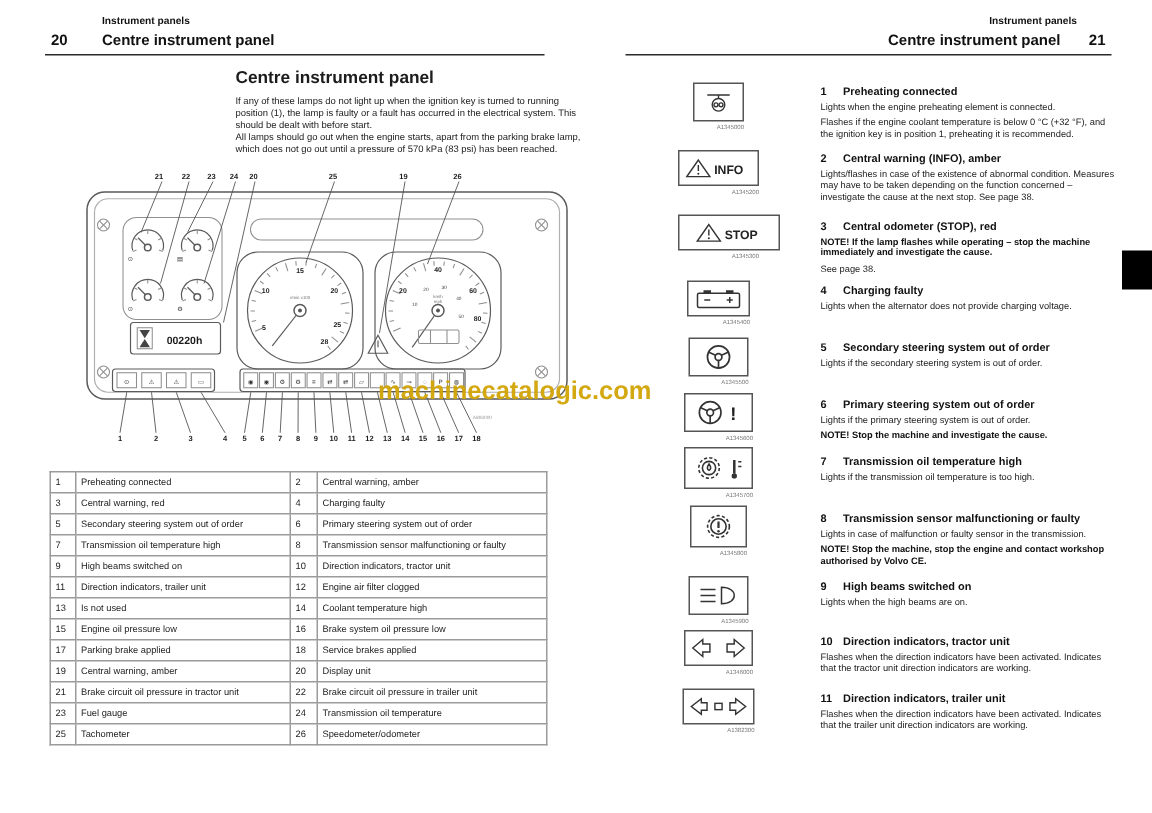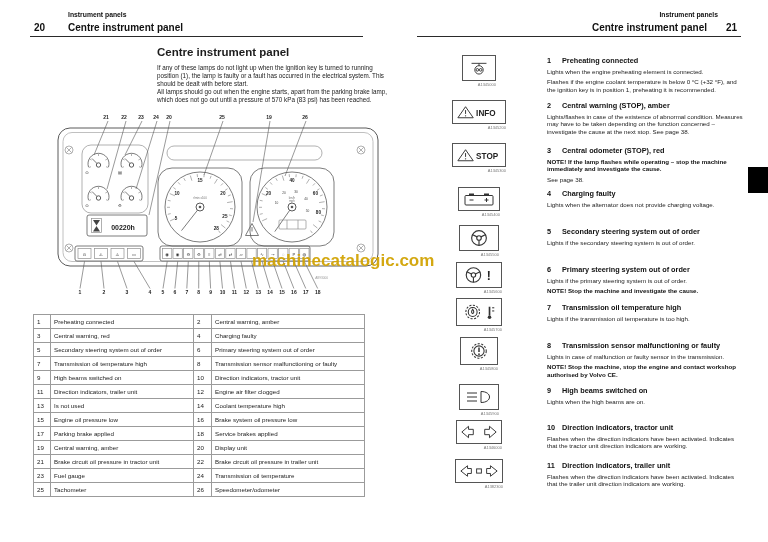--- a/index.html
+++ b/index.html
@@ -412,21 +412,21 @@
         <svg viewBox="0 0 50 18" width="48" height="20">
           <g fill="none" stroke="#333" stroke-width="1" font-family="Liberation Sans,sans-serif">
             <polygon points="11,3.5 19,15 3,15"></polygon>
             <line x1="11" y1="7" x2="11" y2="11"></line>
             <circle cx="11" cy="13" r="0.7" fill="#333" stroke="none"></circle>
             <text x="22" y="13.5" font-size="8.5" font-weight="bold" fill="#222" stroke="none">INFO</text>
           </g>
         </svg>
       </div>
       <div class="iconcode" style="left: 452px; top: 125px; width: 54px;">A1345200</div>
-      <div class="iconbox" style="left: 452px; top: 143px; width: 54px; height: 24px;">
+      <div class="iconbox" style="left: 452px; top: 143px; width: 68px; height: 24px;">
         <svg viewBox="0 0 50 18" width="48" height="20">
           <g fill="none" stroke="#333" stroke-width="1" font-family="Liberation Sans,sans-serif">
             <polygon points="11,3.5 19,15 3,15"></polygon>
             <line x1="11" y1="7" x2="11" y2="11"></line>
             <circle cx="11" cy="13" r="0.7" fill="#333" stroke="none"></circle>
             <text x="22" y="13.5" font-size="8.5" font-weight="bold" fill="#222" stroke="none">STOP</text>
           </g>
         </svg>
       </div>
       <div class="iconcode" style="left: 452px; top: 168px; width: 54px;">A1345300</div>
@@ -529,21 +529,21 @@
         <div class="item-h">
           <span class="no">1</span>
           <span>Preheating connected</span>
         </div>
         <p>Lights when the engine preheating element is connected.</p>
         <p>Flashes if the engine coolant temperature is below 0 °C (+32 °F), and the ignition key is in position 1, preheating it is recommended.</p>
       </div>
       <div class="abs item" style="left: 547px; top: 101px;">
         <div class="item-h">
           <span class="no">2</span>
-          <span>Central warning (STOP), amber</span>
+          <span>Central warning (INFO), amber</span>
         </div>
         <p>Lights/flashes in case of the existence of abnormal condition. Measures may have to be taken depending on the function concerned – investigate the cause at the next stop. See page 38.</p>
       </div>
       <div class="abs item" style="left: 547px; top: 146px;">
         <div class="item-h">
           <span class="no">3</span>
           <span>Central odometer (STOP), red</span>
         </div>
         <p class="b">NOTE! If the lamp flashes while operating – stop the machine immediately and investigate the cause.</p>
         <p>See page 38.</p>

